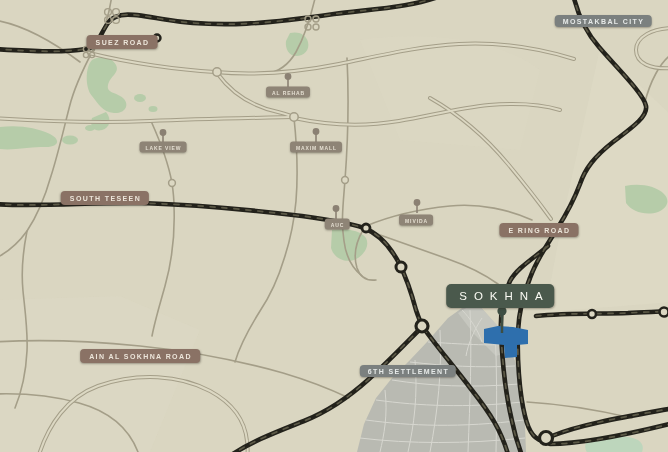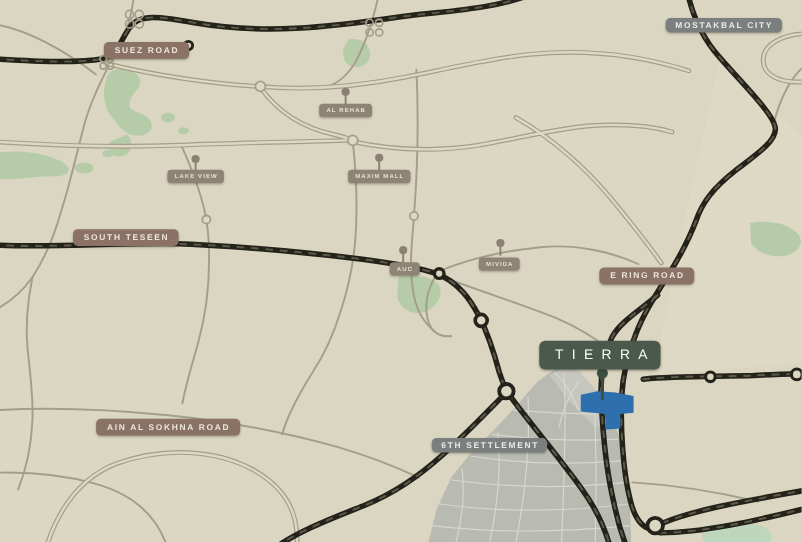--- a/index.html
+++ b/index.html
@@ -212,15 +212,15 @@
 
 <div class="badge dist" style="left:603px;top:21px">MOSTAKBAL CITY</div>
 <div class="badge dist" style="left:408px;top:371px">6TH SETTLEMENT</div>
 
 <div class="badge poi" style="left:288px;top:92px">AL REHAB</div>
 <div class="badge poi" style="left:163px;top:147px">LAKE VIEW</div>
 <div class="badge poi" style="left:316px;top:147px">MAXIM MALL</div>
 <div class="badge poi" style="left:337px;top:224px">AUC</div>
 <div class="badge poi" style="left:416px;top:220px">MIVIDA</div>
 
-<div class="badge project" style="left:500px;top:296px">TIERRA</div>
+<div class="badge project" style="left:500px;top:296px">SOKHNA</div>
 
 </div>
 
 </body></html>

